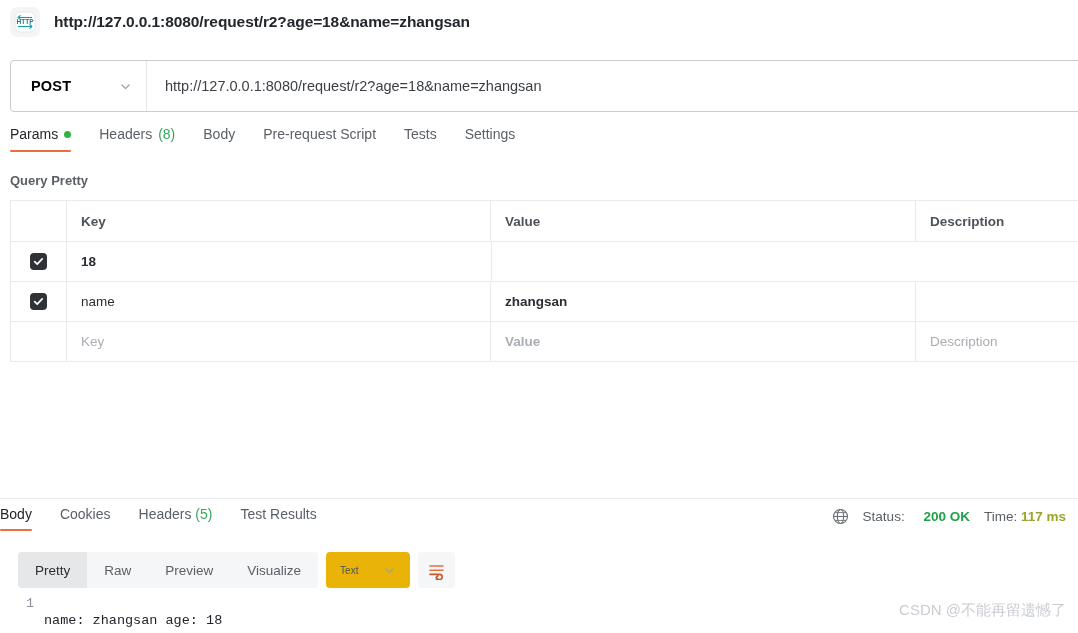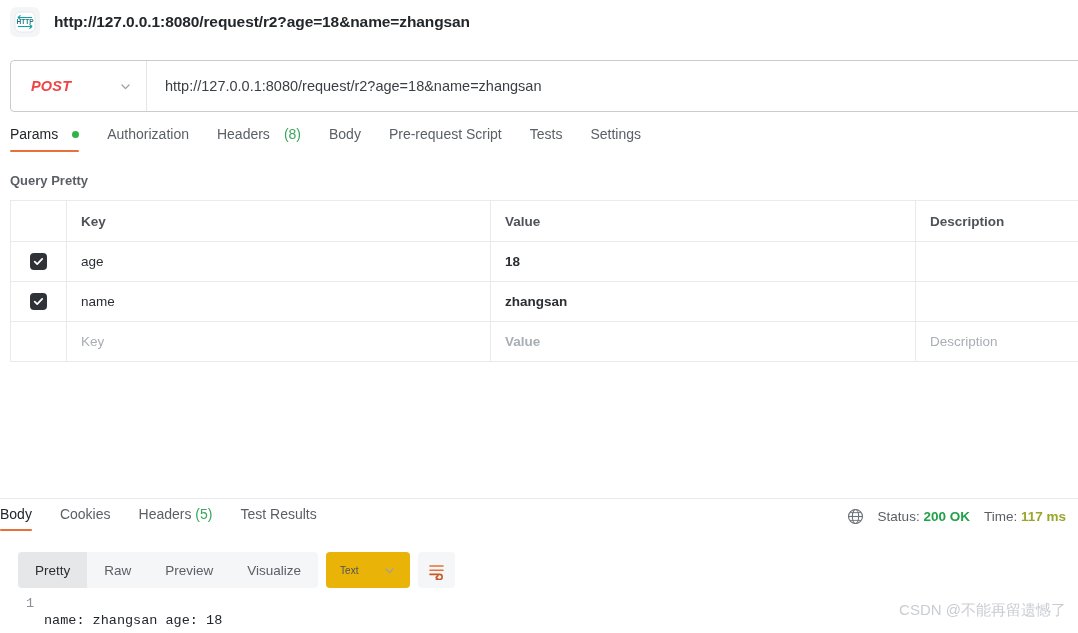--- a/index.html
+++ b/index.html
@@ -63,23 +63,22 @@
     align-items: center;
     justify-content: space-between;
     padding: 0 14px 0 20px;
     box-sizing: border-box;
     border-right: 1px solid #e3e6e9;
     cursor: pointer;
   }
   .method-label {
     font-size: 14.5px;
     font-weight: bold;
-    color: #ef4444;
+    color: #000000;
     letter-spacing: 0.2px;
-    font-style: italic;
   }
   .chev {
     color: #9aa0a6;
     display: flex;
     align-items: center;
   }
   .url-input {
     flex: 1;
     display: flex;
     align-items: center;
@@ -105,21 +104,21 @@
   }
   .tab {
     position: relative;
     font-size: 14px;
     color: #5a5f66;
     padding: 0 14px 10px 14px;
     cursor: pointer;
     white-space: nowrap;
     display: flex;
     align-items: center;
-    gap: 14px;
+    gap: 6px;
   }
   .tab:first-child { padding-left: 0; }
   .tab.active { color: #23272b; }
   .tab.active::after {
     content: "";
     position: absolute;
     left: 0;
     right: 14px;
     bottom: 0;
     height: 2.5px;
@@ -242,21 +241,21 @@
     position: absolute;
     right: 12px;
     top: 508px;
     display: flex;
     align-items: center;
     gap: 14px;
     font-size: 13.5px;
   }
   .status-strip .globe { display: flex; align-items: center; color: #6b7075; }
   .st-label { color: #5a5f66; }
-  .st-ok { color: #21a24a; font-weight: bold; }
+  .st-ok { color: #21a24a; font-weight: bold; margin-left: 15px; }
   .tm-val { color: #9aa52b; font-weight: bold; text-align: center; }
 
   
   .res-toolbar {
     position: absolute;
     left: 18px;
     top: 552px;
     display: flex;
     align-items: center;
     gap: 8px;
@@ -362,23 +361,20 @@
   </div>
   <div class="url-input" title="Enter URL or paste text">http://127.0.0.1:8080/request/r2?age=18&amp;name=zhangsan</div>
 </div>
 
 <div class="req-tabs">
   <div class="tab active">
     <span>Params</span>
     <span class="dot"></span>
   </div>
   <div class="tab">
-    <span>Authorization</span>
-  </div>
-  <div class="tab">
     <span>Headers</span>
     <span class="count">(8)</span>
   </div>
   <div class="tab">
     <span>Body</span>
   </div>
   <div class="tab">
     <span>Pre-request Script</span>
   </div>
   <div class="tab">
@@ -400,21 +396,20 @@
   </div>
 
   <div class="ptr">
     <div class="pc c-check">
       <span class="cbox">
         <svg width="11" height="11" viewBox="0 0 11 11" aria-hidden="true">
           <path d="M1.7 5.6 L4.2 8.1 L9.2 2.8" fill="none" stroke="#ffffff" stroke-width="1.7" stroke-linecap="round" stroke-linejoin="round"></path>
         </svg>
       </span>
     </div>
-    <div class="pc c-key cellval">age</div>
     <div class="pc c-val cellval">18</div>
     <div class="pc c-desc cellval"></div>
   </div>
 
   <div class="ptr">
     <div class="pc c-check">
       <span class="cbox">
         <svg width="11" height="11" viewBox="0 0 11 11" aria-hidden="true">
           <path d="M1.7 5.6 L4.2 8.1 L9.2 2.8" fill="none" stroke="#ffffff" stroke-width="1.7" stroke-linecap="round" stroke-linejoin="round"></path>
         </svg>

